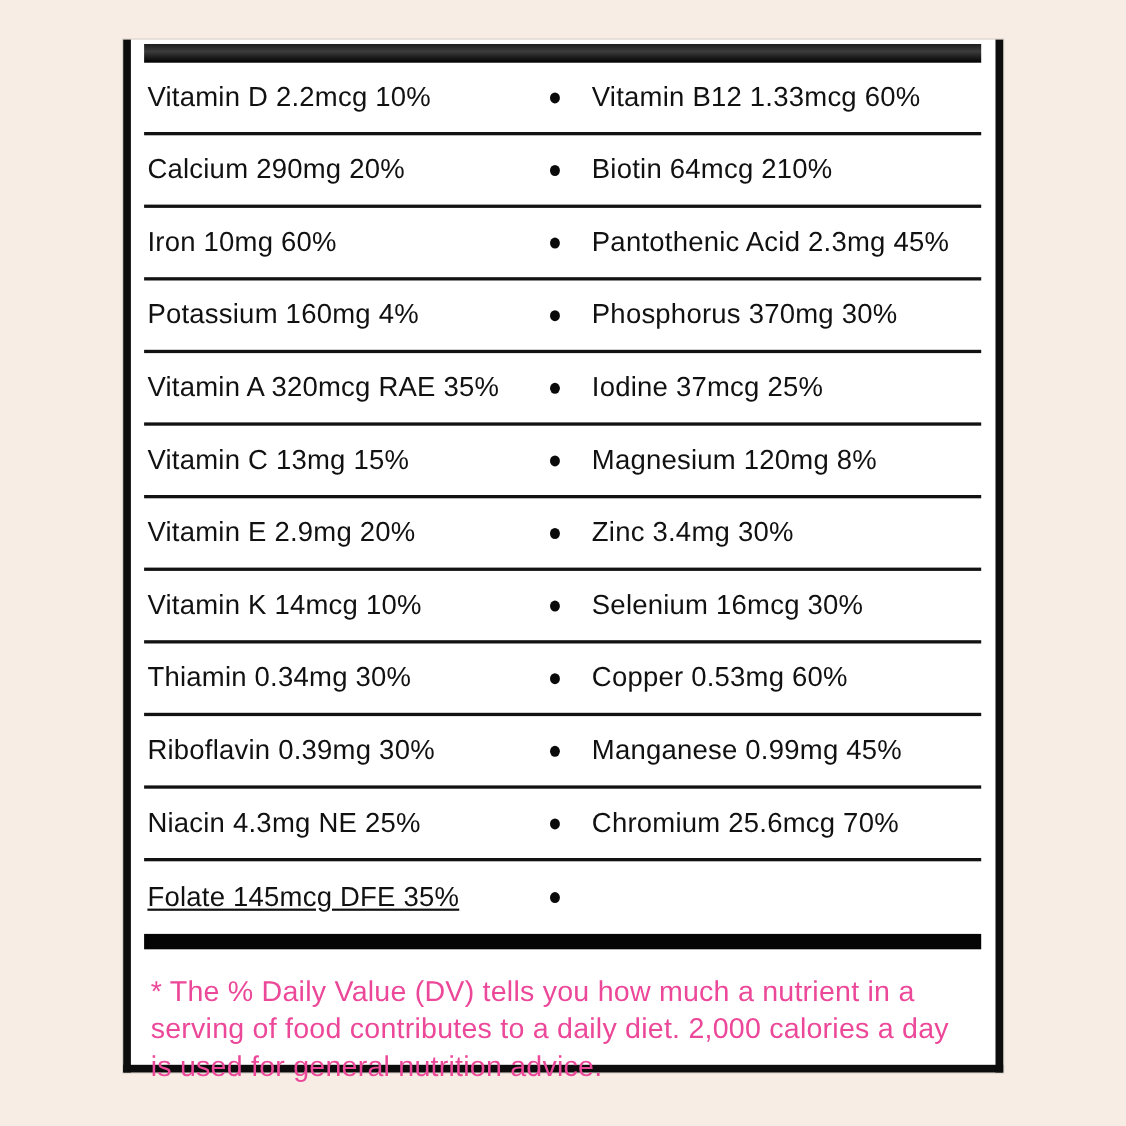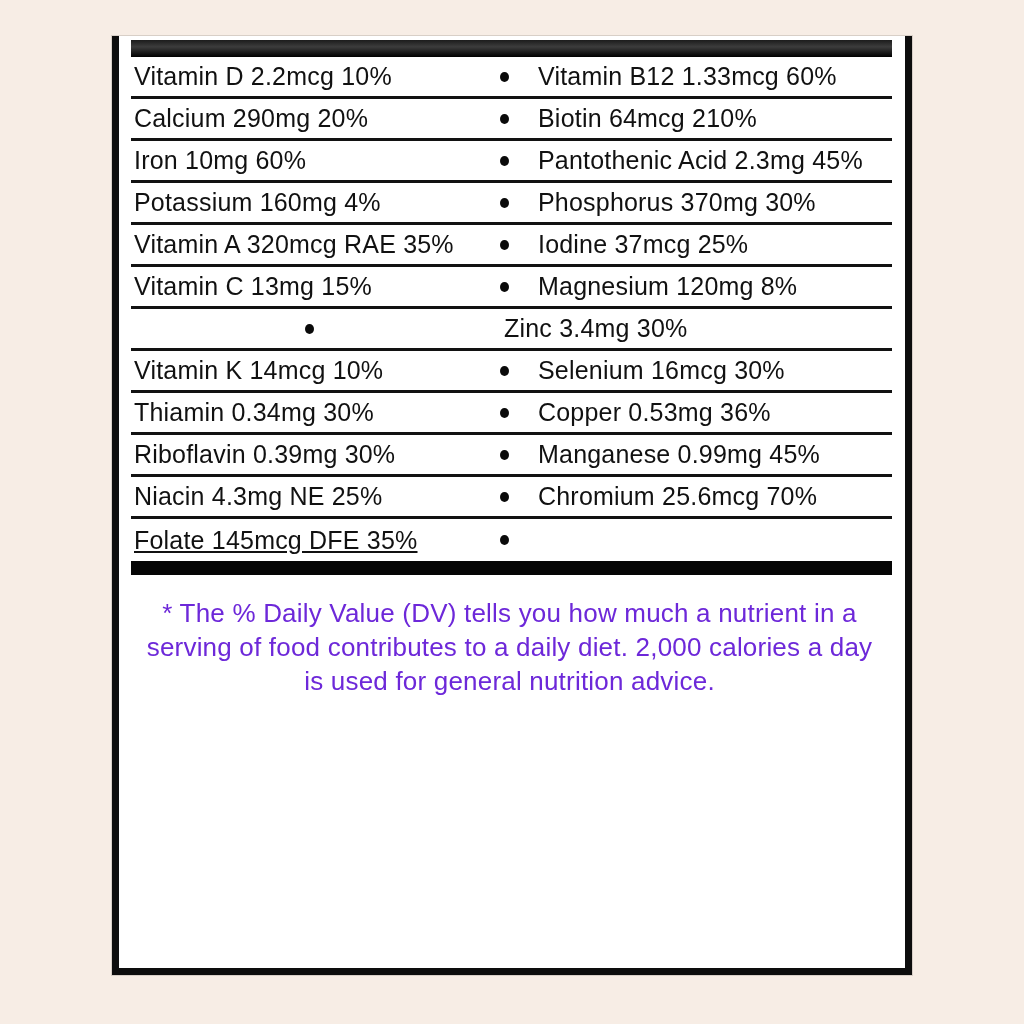--- a/index.html
+++ b/index.html
@@ -34,21 +34,21 @@
   }
   .thick-bar.bottom {
     height: 14px;
     background: #050505;
   }
   .rows { }
   .row {
     display: grid;
     grid-template-columns: 356px 34px 1fr;
     align-items: center;
-    height: 42px;
+    height: 66px;
     box-sizing: border-box;
     border-bottom: 3px solid #121212;
     font-size: 25px;
     letter-spacing: 0.2px;
     white-space: nowrap;
   }
   .row:last-child { border-bottom: none; text-decoration: underline; }
   .cell.left { padding-left: 3px; }
   .cell.right { padding-left: 17px; }
   .bullet-wrap {
@@ -60,22 +60,21 @@
     width: 9px;
     height: 10px;
     border-radius: 50%;
     background: #0a0a0a;
   }
   .footnote {
     margin: 21px 10px 0 6px;
     font-size: 26px;
     line-height: 34px;
     letter-spacing: 0.2px;
-    color: #6d28d9;
-    text-align: center;
+    color: #ec4899;
   }
 </style>
 </head>
 <body>
 
 <div class="label-box">
   <div class="content">
     <div class="thick-bar top"></div>
     <div class="rows">
   <div class="row">
@@ -120,40 +119,41 @@
 
   <div class="row">
     <span class="cell left">Vitamin C 13mg 15%</span>
     <span class="bullet-wrap">
             <span class="dot"></span>
           </span>
     <span class="cell right">Magnesium 120mg 8%</span>
   </div>
 
   <div class="row">
+    <span class="cell left">Vitamin E 2.9mg 20%</span>
     <span class="bullet-wrap">
             <span class="dot"></span>
           </span>
     <span class="cell right">Zinc 3.4mg 30%</span>
   </div>
 
   <div class="row">
     <span class="cell left">Vitamin K 14mcg 10%</span>
     <span class="bullet-wrap">
             <span class="dot"></span>
           </span>
     <span class="cell right">Selenium 16mcg 30%</span>
   </div>
 
   <div class="row">
     <span class="cell left">Thiamin 0.34mg 30%</span>
     <span class="bullet-wrap">
             <span class="dot"></span>
           </span>
-    <span class="cell right">Copper 0.53mg 36%</span>
+    <span class="cell right">Copper 0.53mg 60%</span>
   </div>
 
   <div class="row">
     <span class="cell left">Riboflavin 0.39mg 30%</span>
     <span class="bullet-wrap">
             <span class="dot"></span>
           </span>
     <span class="cell right">Manganese 0.99mg 45%</span>
   </div>
 

